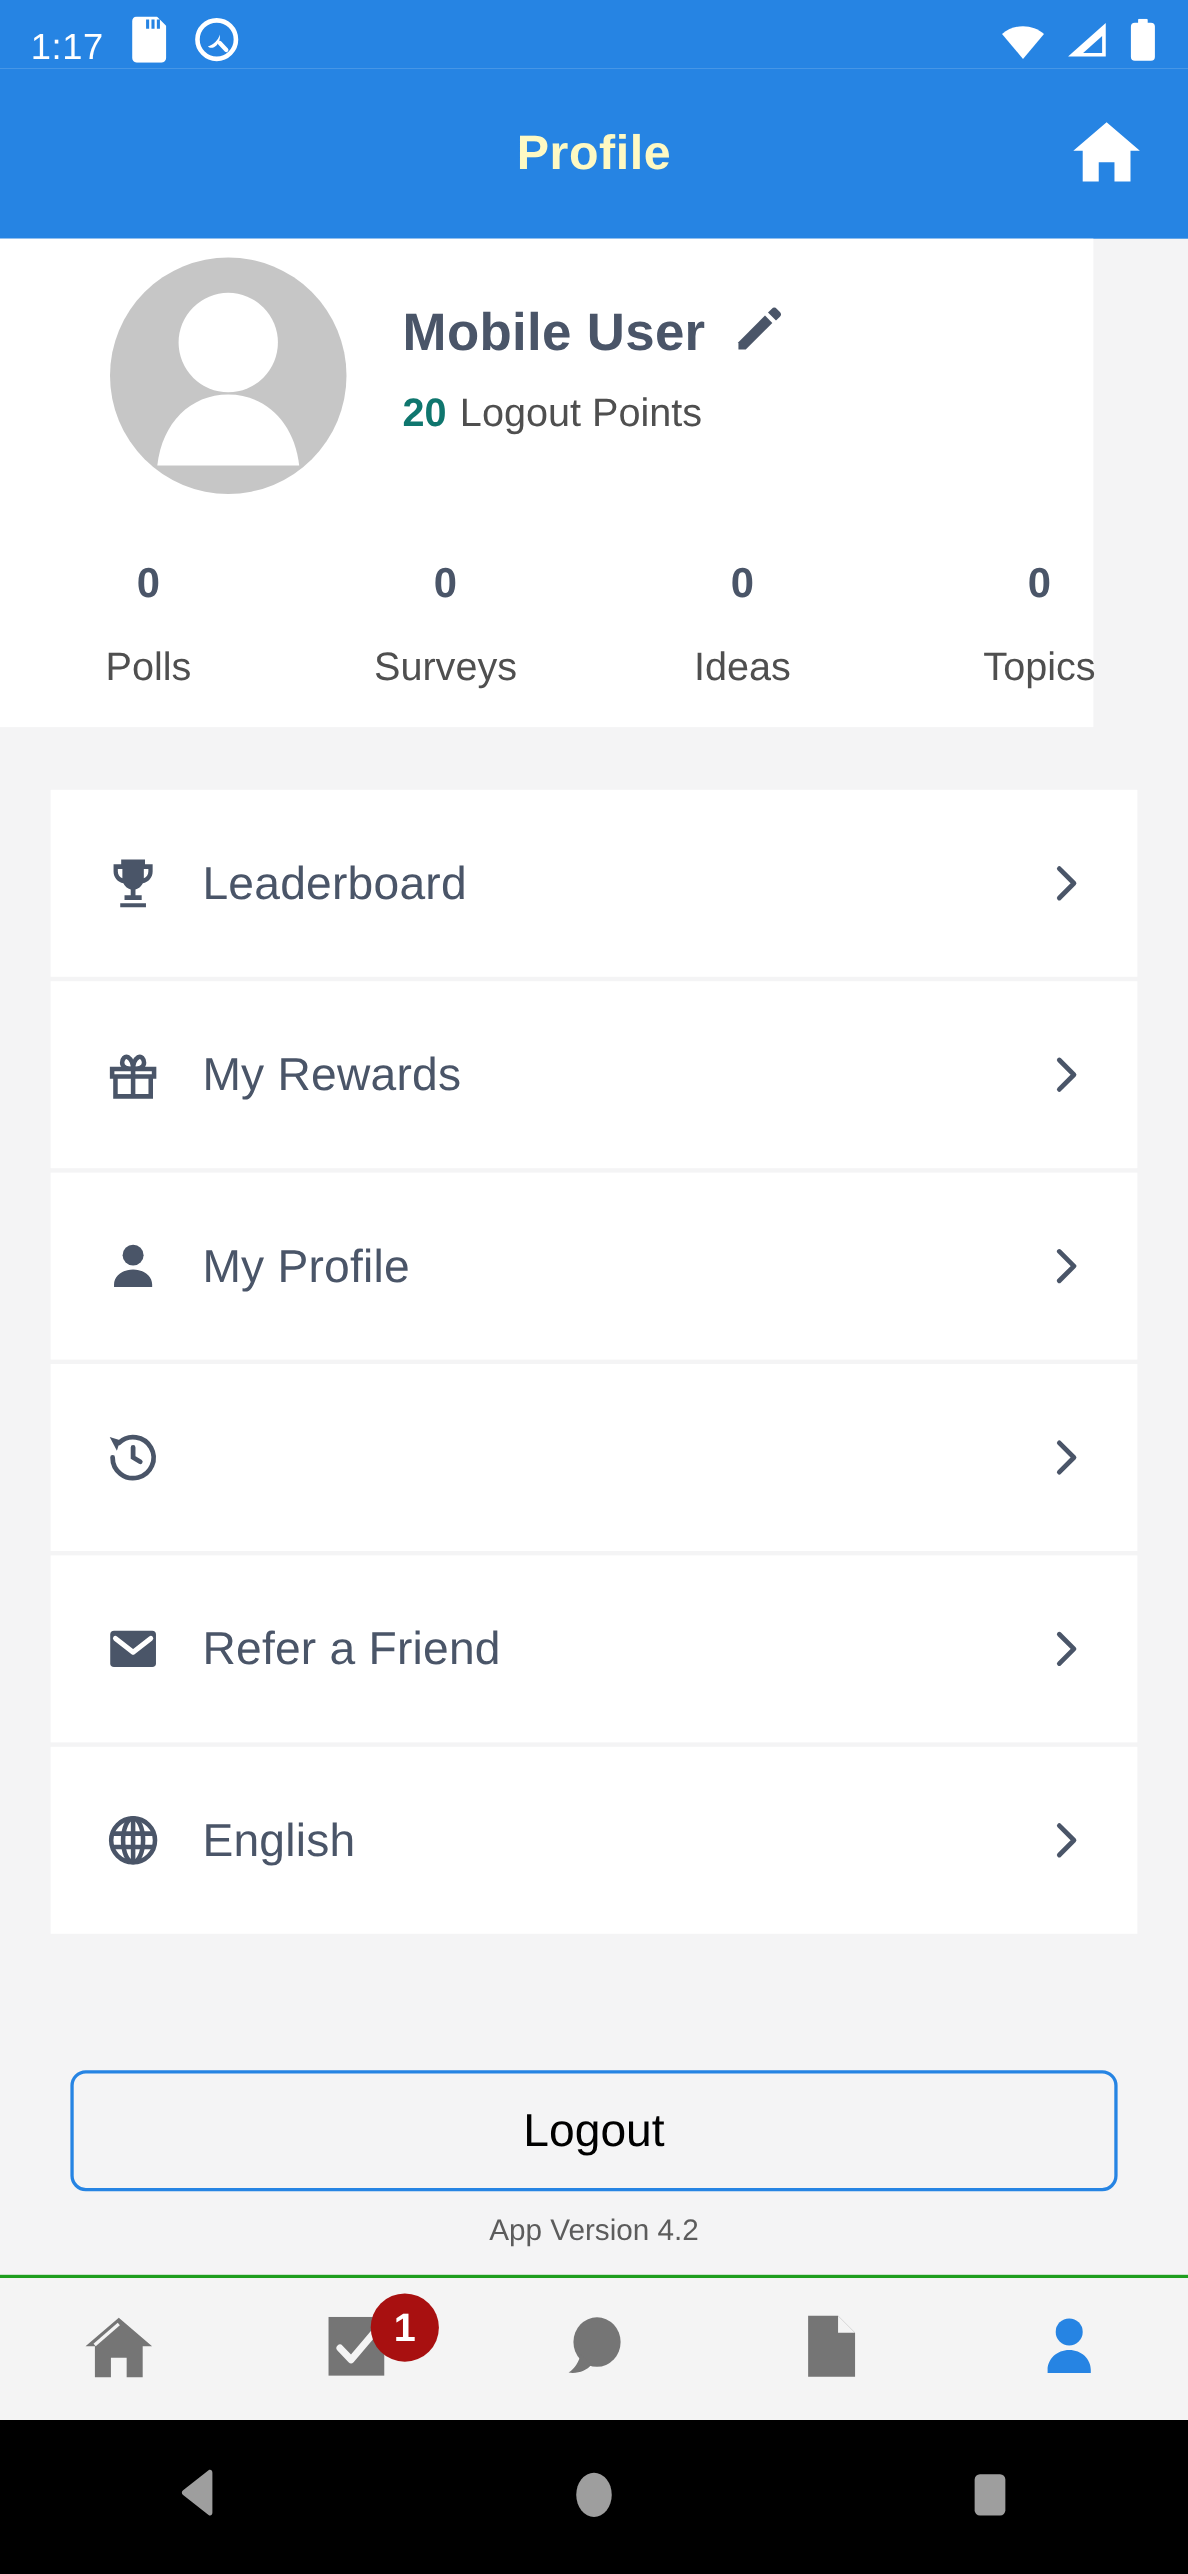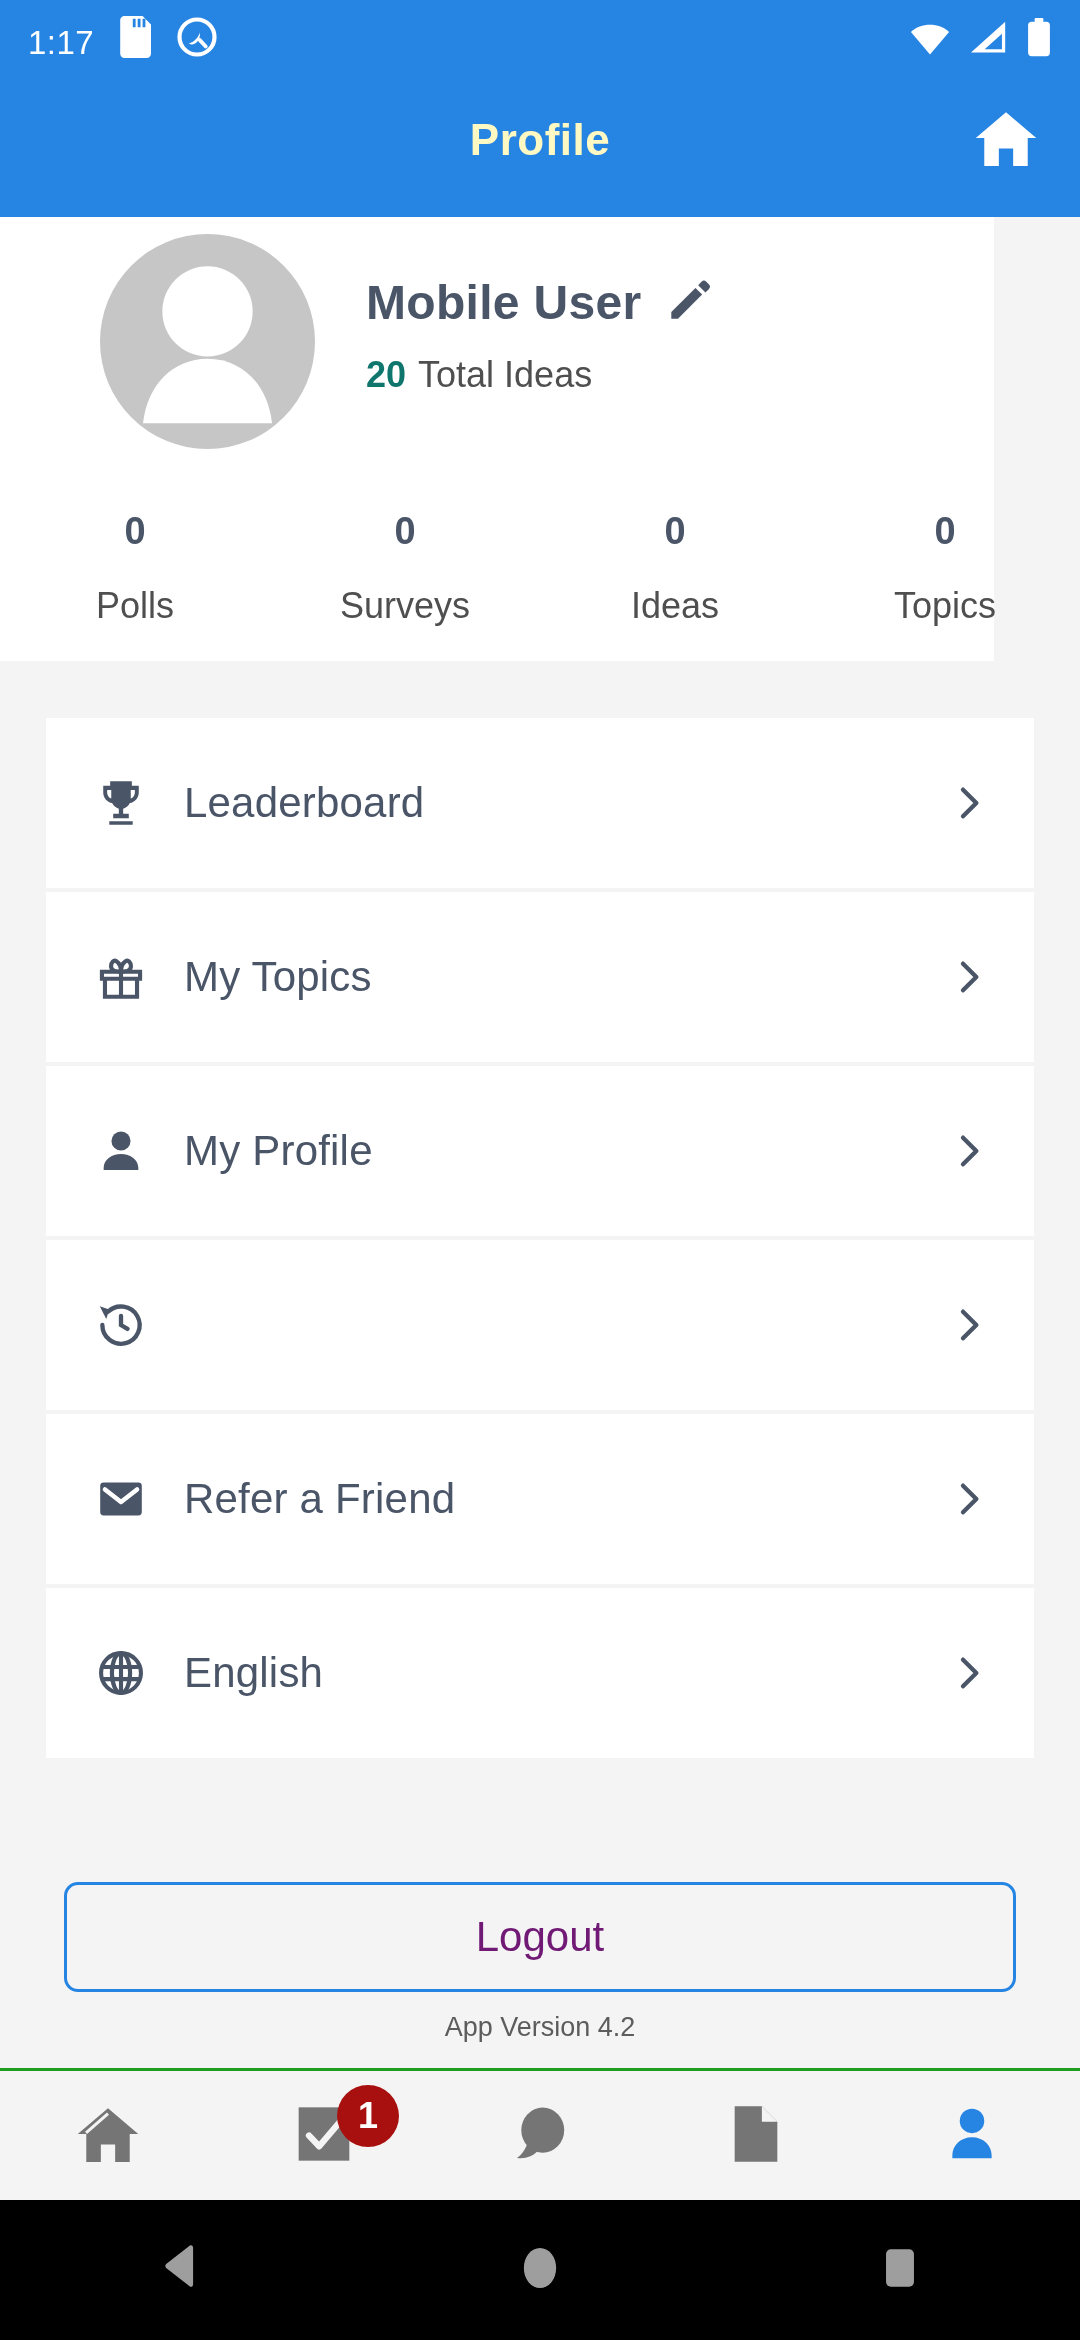--- a/index.html
+++ b/index.html
@@ -72,21 +72,21 @@
   .menu-icon { width:58px; height:58px; display:flex; align-items:center; justify-content:center; flex:0 0 auto; }
   .menu-label { font-size:42px; color:#4A5568; margin-left:34px; letter-spacing:0.2px; }
   .chev { position:absolute; right:46px; top:50%; transform:translateY(-50%); width:40px; height:40px; }
 
   
   .logout-btn {
     position:absolute; top:1882px; left:64px; width:952px; height:110px;
     border:3px solid #2684E3; border-radius:14px; background:transparent;
     display:flex; align-items:center; justify-content:center;
   }
-  .logout-txt { font-size:42px; color:#701a75; }
+  .logout-txt { font-size:42px; color:#000000; }
   .version {
     position:absolute; top:2012px; left:0; width:1080px; text-align:center;
     font-size:27px; color:#5C5C5C;
   }
 
   
   .green-line { position:absolute; top:2068px; left:0; width:1080px; height:3px; background:#1E9E1E; }
   .bottomnav {
     position:absolute; top:2071px; left:0; width:1080px; height:129px;
     background:#F4F4F4; display:flex;
@@ -177,21 +177,21 @@
           <span>
             <svg width="50" height="50" viewBox="0 0 24 24">
               <path fill="#4A5568" d="M3.5 17.3 15.1 5.7l3.2 3.2L6.7 20.5H3.5v-3.2z"></path>
               <path fill="#4A5568" d="M16.4 4.4 18 2.8a1.6 1.6 0 0 1 2.3 0l1.2 1.2a1.6 1.6 0 0 1 0 2.3l-1.6 1.6-3.5-3.5z"></path>
             </svg>
           </span>
         </span>
       </div>
       <div class="points-row">
         <span class="points-num">20</span>
-        <span class="points-lbl">Total Ideas</span>
+        <span class="points-lbl">Logout Points</span>
       </div>
     </div>
 
     <div class="stats">
       <div class="stat">
         <div class="stat-num">0</div>
         <div class="stat-lbl">Polls</div>
       </div>
       <div class="stat">
         <div class="stat-num">0</div>
@@ -225,21 +225,21 @@
     </div>
 
     <div class="menu-row">
       <span class="menu-icon">
         <svg width="52" height="52" viewBox="0 0 24 24">
           <path fill="none" stroke="#4A5568" stroke-width="1.9" d="M3.2 9.6h17.6v3.2H3.2zM4.6 12.8h14.8v8.3H4.6z"></path>
           <path fill="none" stroke="#4A5568" stroke-width="1.9" d="M12 9.6v11.5"></path>
           <path fill="none" stroke="#4A5568" stroke-width="1.9" d="M12 9.6c-2.8 0-4.6-1-4.6-2.6S8.6 3.9 9.9 4.7 12 7.7 12 9.6zM12 9.6c2.8 0 4.6-1 4.6-2.6S15.4 3.9 14.1 4.7 12 7.7 12 9.6z"></path>
         </svg>
       </span>
-      <span class="menu-label">My Topics</span>
+      <span class="menu-label">My Rewards</span>
       <span class="chev">
         <svg width="40" height="40" viewBox="0 0 24 24">
             <path fill="none" stroke="#4A5568" stroke-width="2.6" stroke-linecap="round" stroke-linejoin="round" d="M9 4l8 8-8 8"></path>
           </svg>
       </span>
     </div>
 
     <div class="menu-row">
       <span class="menu-icon">
         <svg width="52" height="52" viewBox="0 0 24 24">

